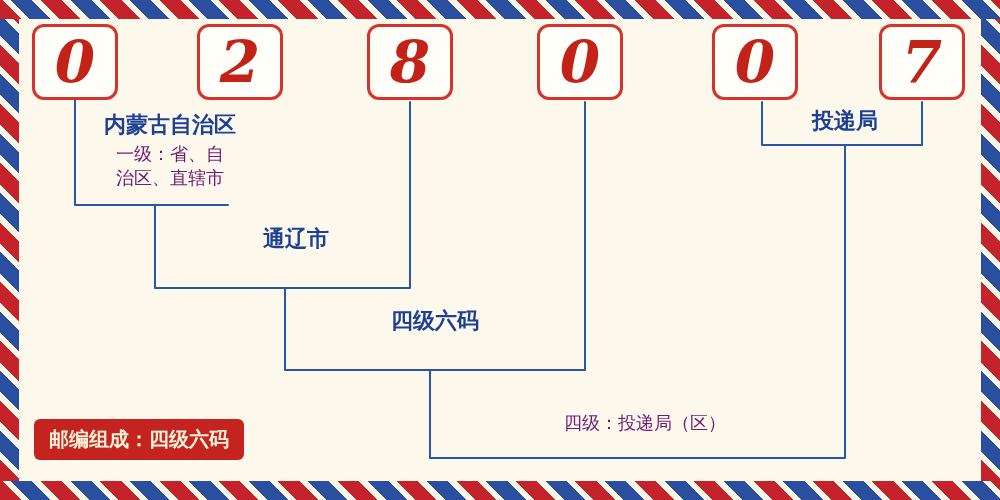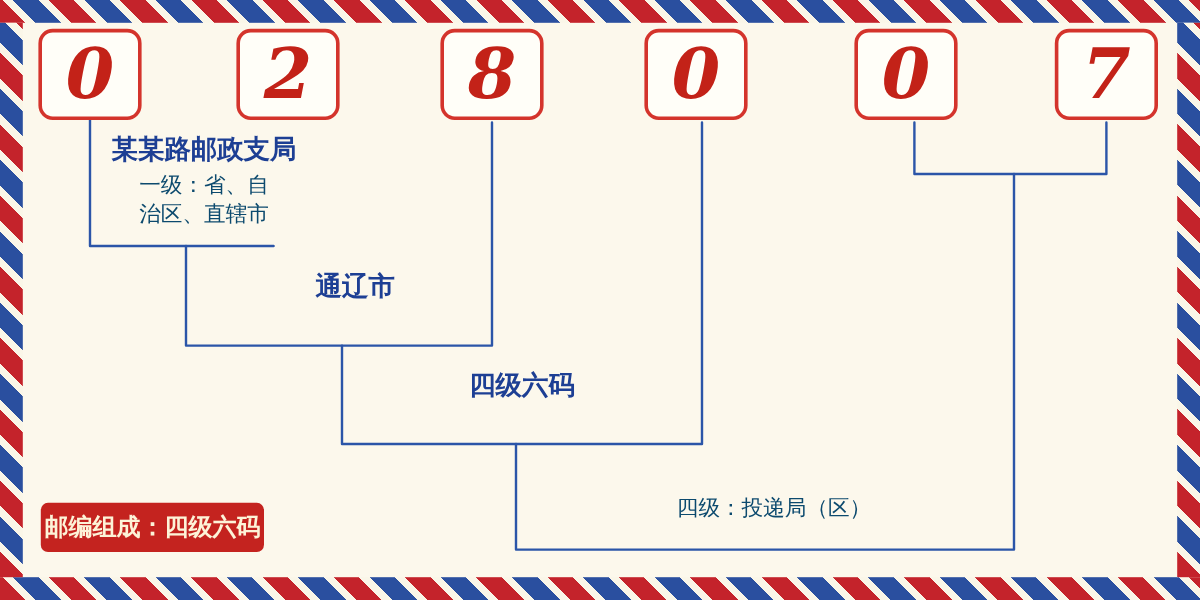--- a/index.html
+++ b/index.html
@@ -24,35 +24,35 @@
     background:#fffef8; border:3px solid #d4342c; border-radius:12px;
     display:flex; align-items:center; justify-content:center;
     font-family:"DejaVu Serif", serif; font-style:italic; font-weight:bold;
     font-size:58px; color:#c32218; z-index:3; box-sizing:border-box;
   }
   .d1{left:32px;} .d2{left:197px;} .d3{left:367px;}
   .d4{left:537px;} .d5{left:712px;} .d6{left:879px;}
 
   .lvl { position:absolute; text-align:center; z-index:3; }
   .lvl-name { color:#1d3f94; font-weight:bold; font-size:22px; line-height:1.2; }
-  .lvl-desc { color:#0c4a6e; font-size:18px; line-height:1.3; margin-top:5px; }
+  .lvl-desc { color:#701a75; font-size:18px; line-height:1.3; margin-top:5px; }
 
   .lvl1 { left:80px;  top:112px; width:180px; }
   .lvl1 .lvl-desc { width:116px; margin-left:auto; margin-right:auto; }
   .lvl2 { left:221px; top:226px; width:150px; }
   .lvl3 { left:330px; top:308px; width:210px; }
   .lvl4 { left:530px; top:392px; width:230px; }
   .lvl4 .lvl-desc { margin-top:20px; }
   .lvl5 { left:790px; top:108px; width:110px; }
 
   .badge {
     position:absolute; left:34px; top:419px; z-index:3;
     background:#c4231f; color:#fdf3d8;
     font-size:20px; font-weight:bold;
-    padding:7px 3px; border-radius:6px;
+    padding:7px 15px; border-radius:6px;
   }
 
   svg.lines { position:absolute; left:0; top:0; z-index:1; }
   svg.lines polyline {
     fill:none; stroke:#2b55a8; stroke-width:2;
     stroke-linejoin:round; stroke-linecap:round;
   }
 </style>
 </head>
 <body>
@@ -73,32 +73,35 @@
   </svg>
 
   <div class="digit-box d1">0</div>
   <div class="digit-box d2">2</div>
   <div class="digit-box d3">8</div>
   <div class="digit-box d4">0</div>
   <div class="digit-box d5">0</div>
   <div class="digit-box d6">7</div>
 
   <div class="lvl lvl1">
-    <div class="lvl-name">某某路邮政支局</div>
+    <div class="lvl-name">内蒙古自治区</div>
     <div class="lvl-desc">一级：省、自治区、直辖市</div>
   </div>
 
   <div class="lvl lvl2">
     <div class="lvl-name">通辽市</div>
   </div>
 
   <div class="lvl lvl3">
     <div class="lvl-name">四级六码</div>
   </div>
 
   <div class="lvl lvl4">
     <div class="lvl-desc">四级：投递局（区）</div>
   </div>
 
+  <div class="lvl lvl5">
+    <div class="lvl-name">投递局</div>
+  </div>
 
   <div class="badge">邮编组成：四级六码</div>
 
 </div>
 
 </body></html>

